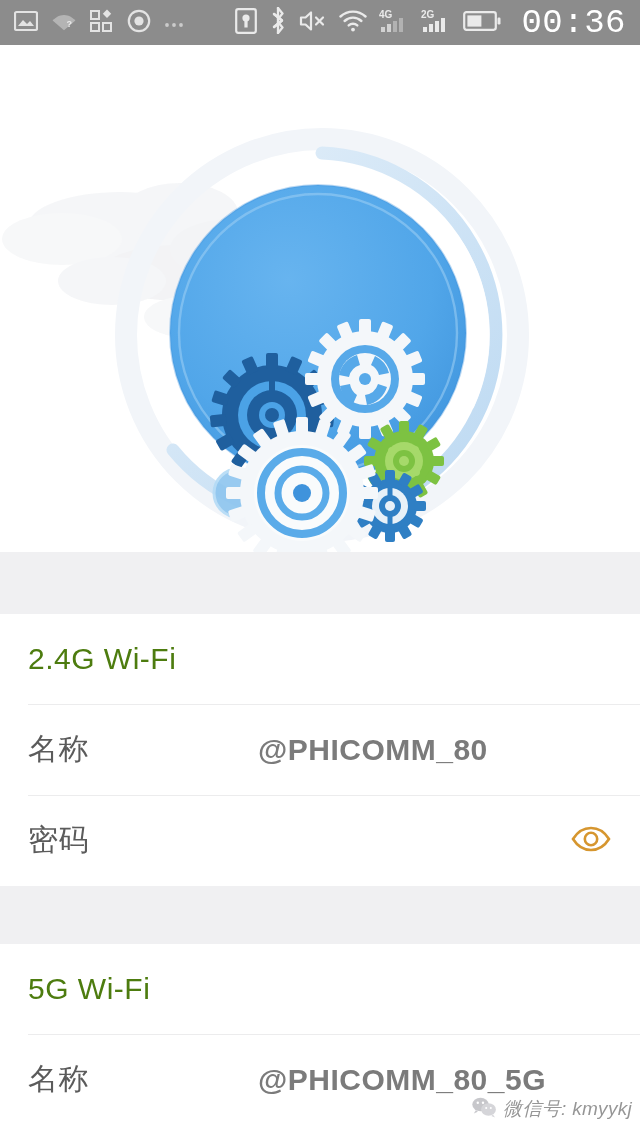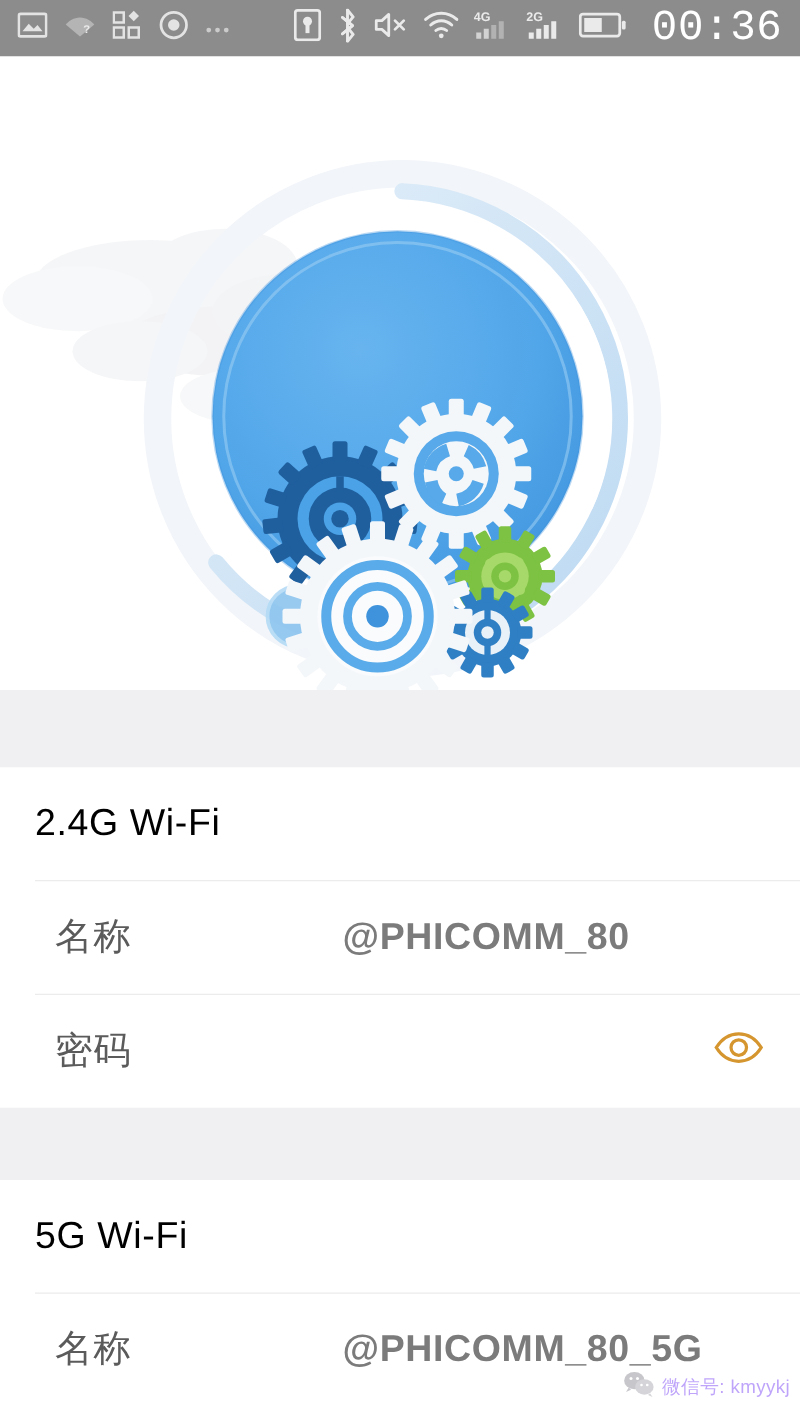--- a/index.html
+++ b/index.html
@@ -79,28 +79,28 @@
     position:absolute; left:0; width:640px;
     background:#ffffff;
   }
   .sec-24 { top:614px; height:272px; }
   .sec-5g { top:944px; height:194px; }
 
   .sec-title {
     height:90px;
     display:flex; align-items:center;
     padding-left:28px;
-    font-size:30px; color:#000000;
+    font-size:30px; color:#4d7c0f;
     letter-spacing:.5px;
   }
   .row {
     position:relative;
     height:91px;
     display:flex; align-items:center;
-    padding-left:44px; padding-right:26px;
+    padding-left:28px; padding-right:26px;
   }
   .row::before {
     content:"";
     position:absolute; top:0; left:28px; right:0;
     height:1px; background:#ececed;
   }
   .row-label {
     font-size:30px; color:#5b5b5b;
     width:230px; flex:0 0 230px;
     letter-spacing:.5px;
@@ -119,22 +119,23 @@
   }
 
   
   .watermark {
     position:absolute; right:8px; top:1096px;
     display:flex; align-items:center; gap:6px;
     opacity:.55;
     pointer-events:none;
   }
   .wm-text {
-    font-size:15px; color:#8b5cf6;
+    font-size:19px; color:#404040;
     letter-spacing:.3px;
+    font-style:italic;
   }
 </style>
 </head>
 <body>
 
 <div id="screen">
 
   <div class="statusbar">
     <div class="sb-left">
       <span class="sb-ico">

